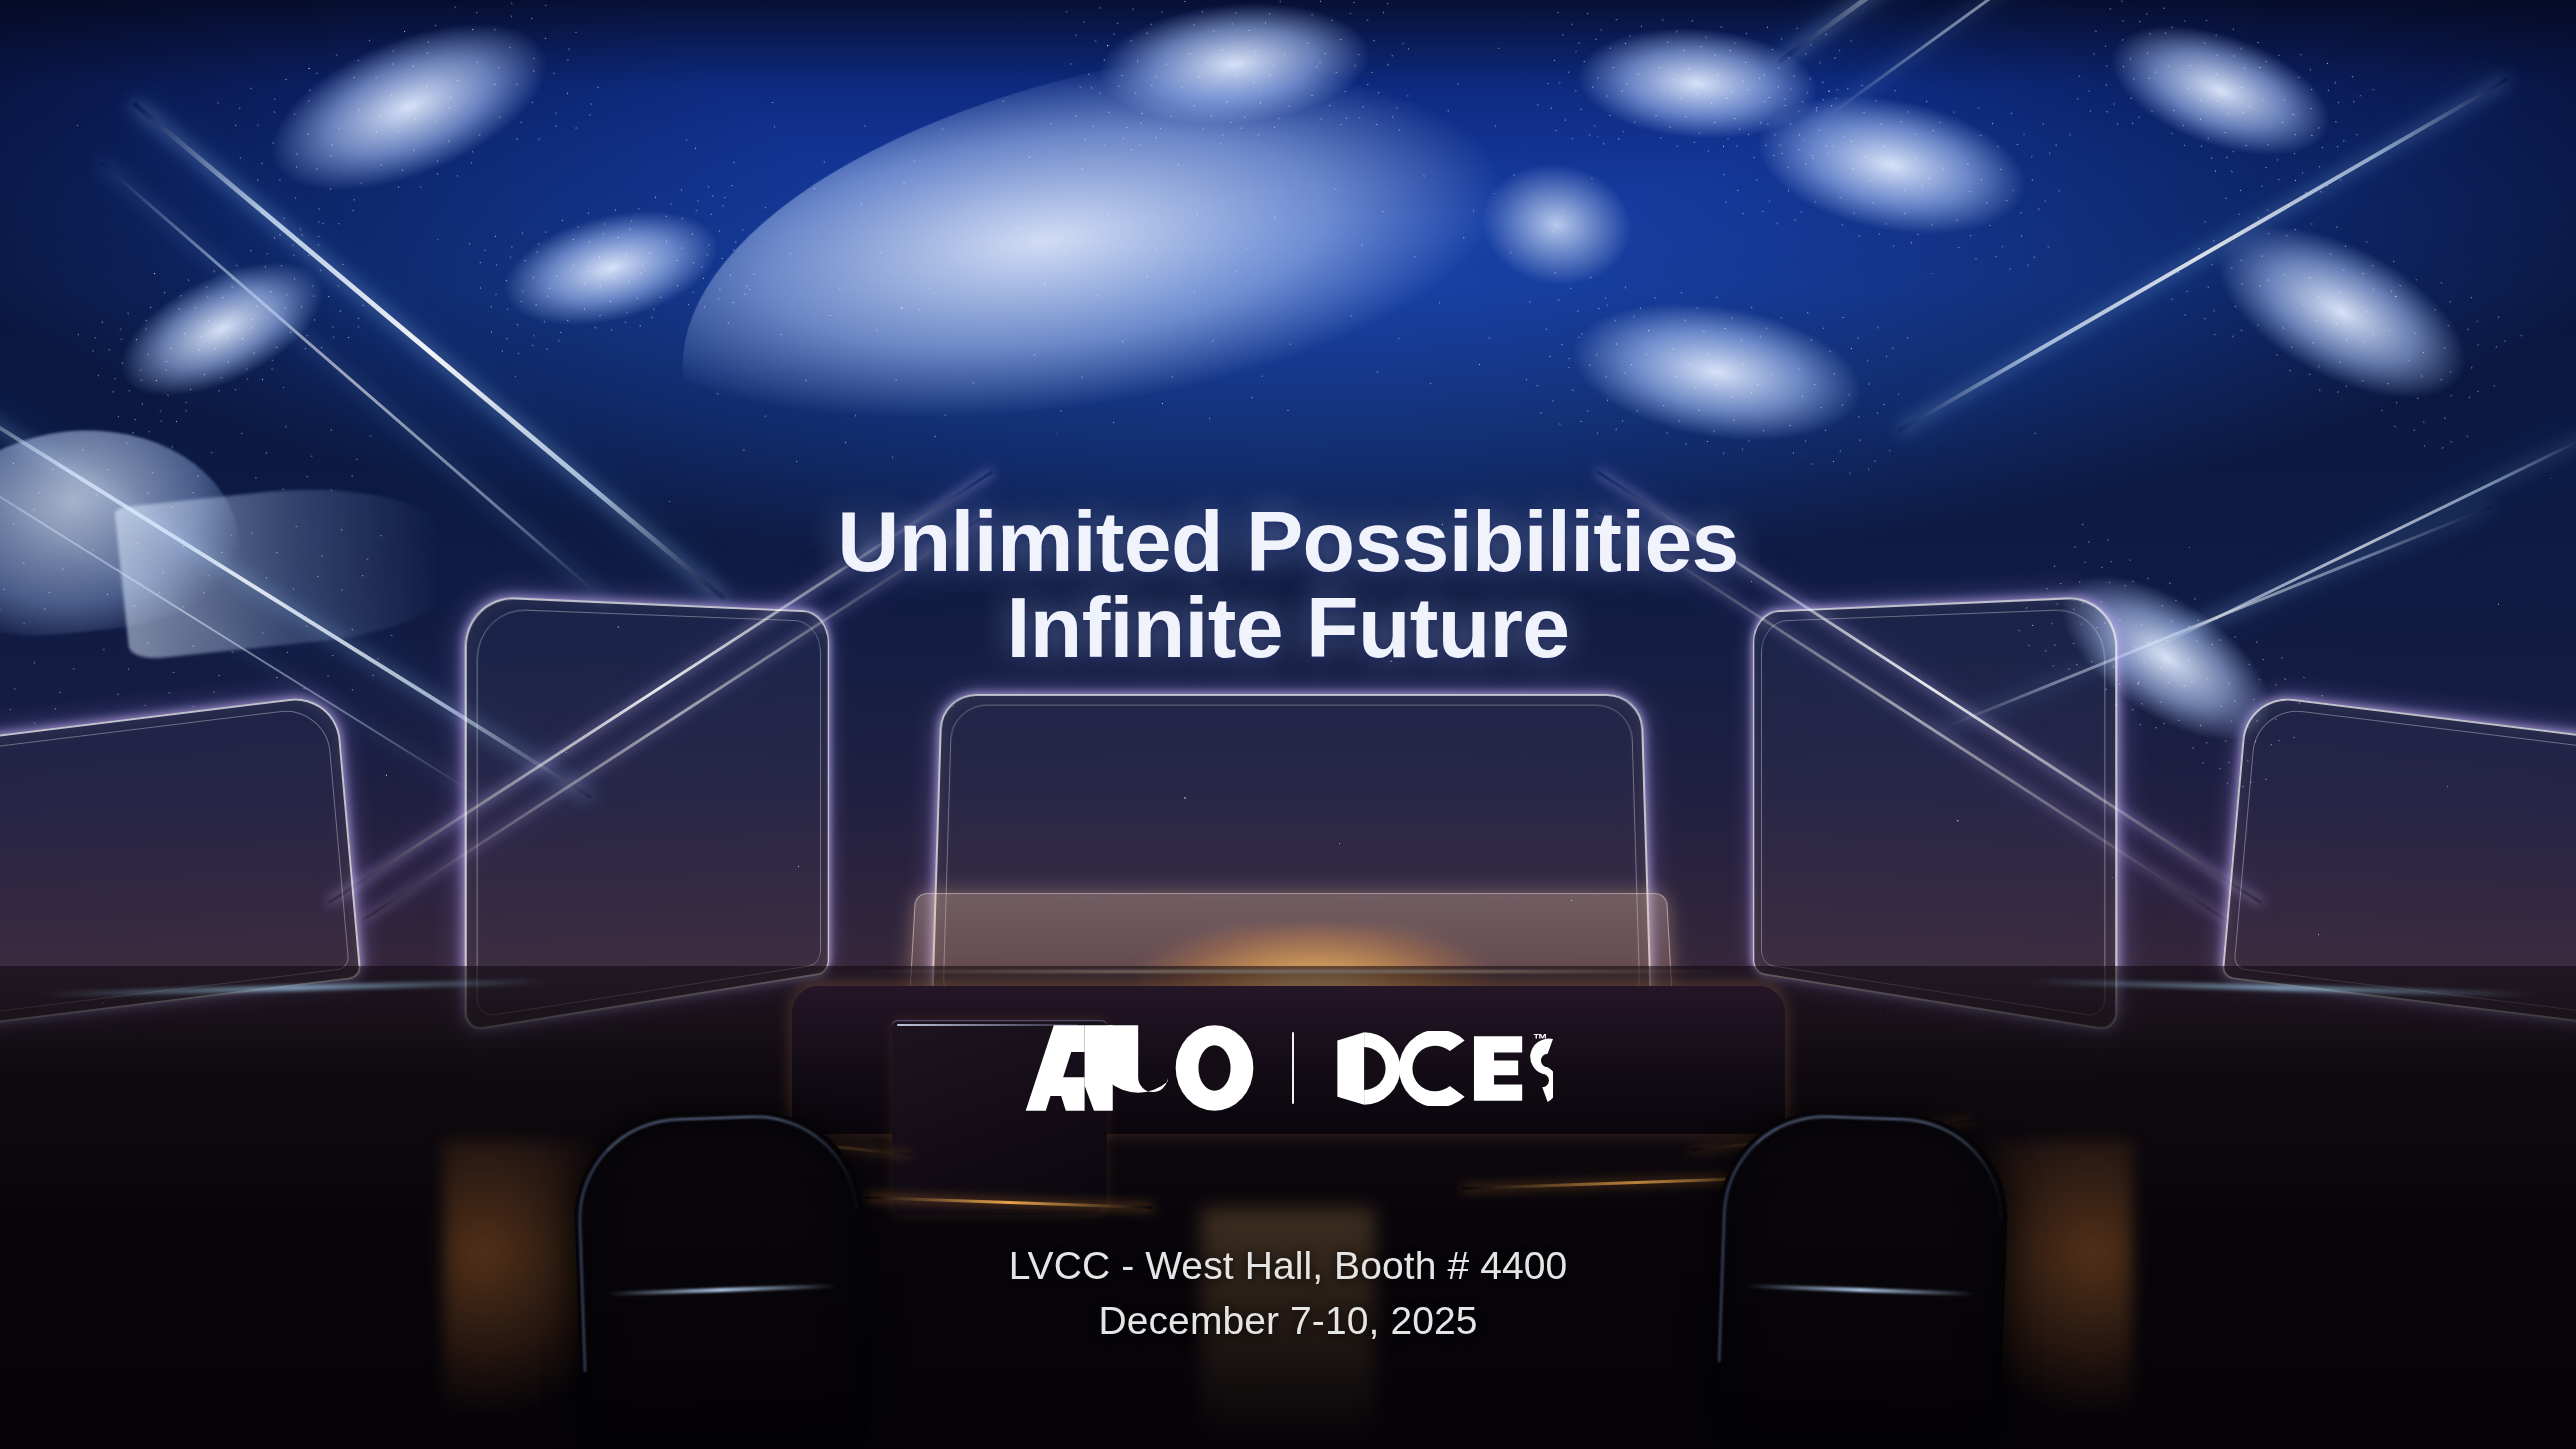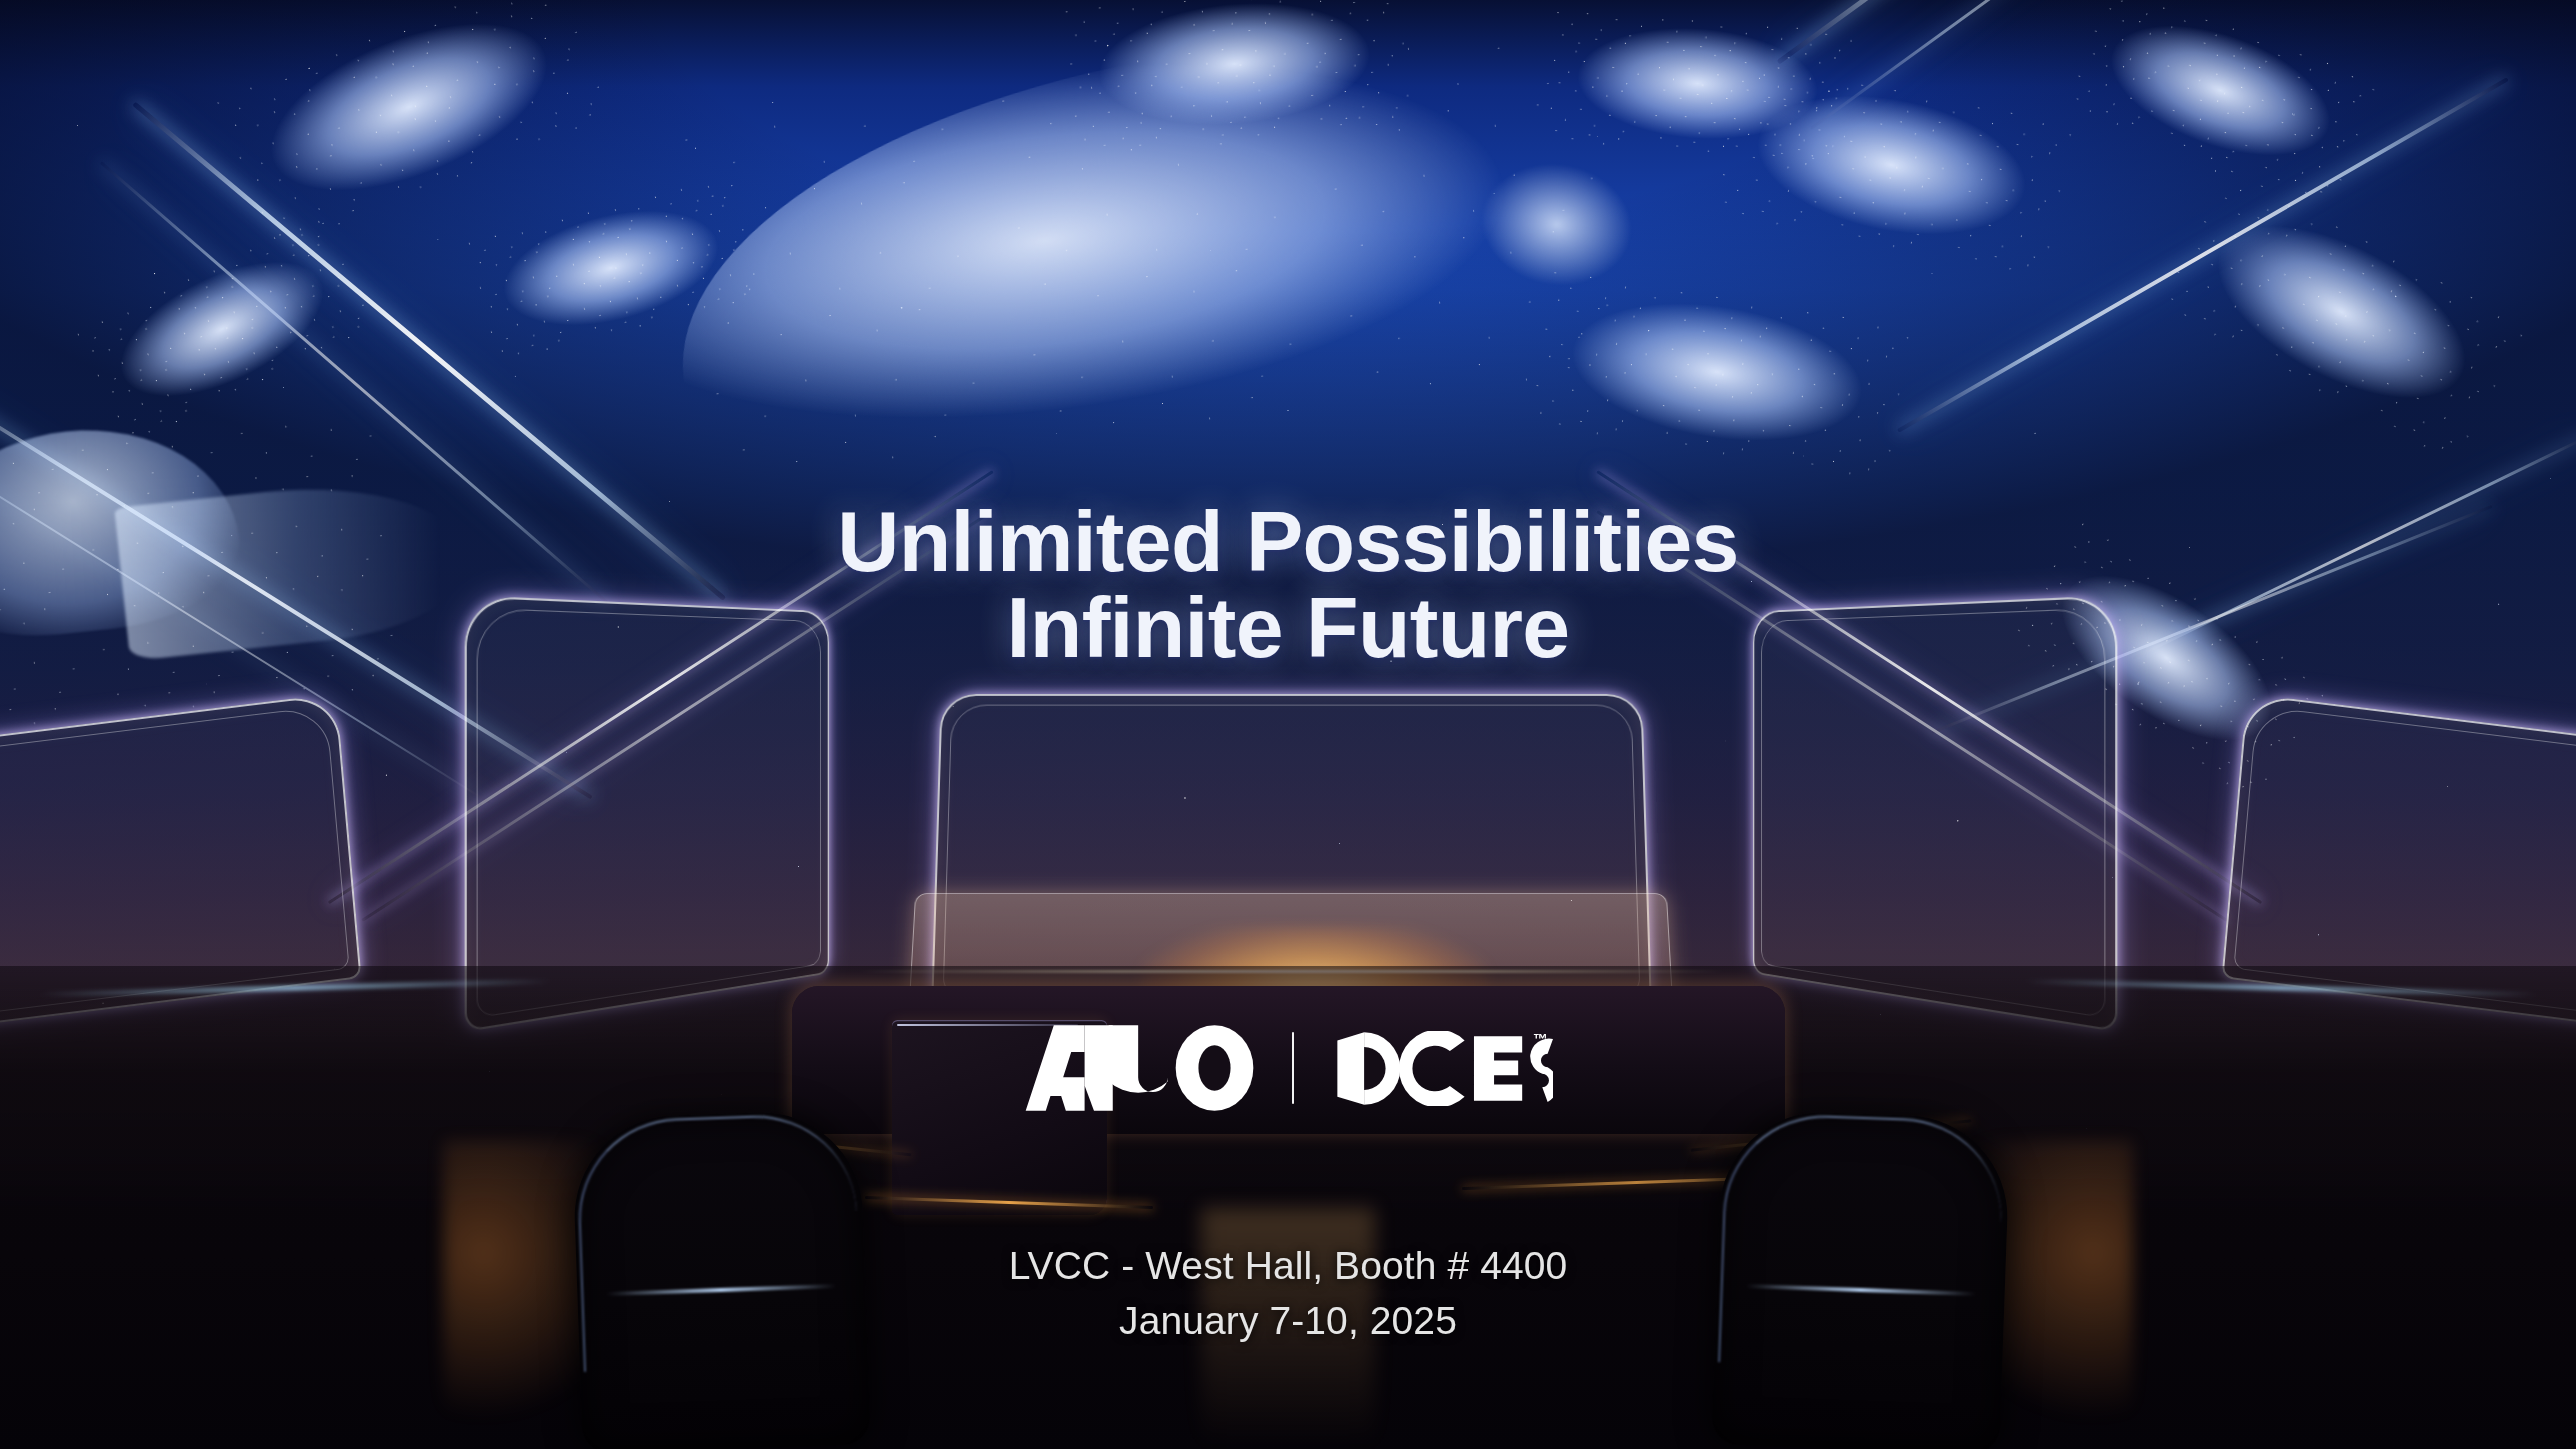--- a/index.html
+++ b/index.html
@@ -567,17 +567,17 @@
                  A10 10 0 0 0 322 54 A30 30 0 0 1 322 106 L314 84
                  A10 10 0 0 0 324 74 A10 10 0 0 0 314 64 A28 28 0 0 1 296 36 Z" fill="#ffffff"></path>
 
         <text x="300" y="20" fill="#ffffff" font-family="Liberation Sans, sans-serif" font-size="22" font-weight="700">™</text>
       </svg>
     </div>
   </div>
 
   <div class="event-info">
     <span class="ln">LVCC - West Hall, Booth # 4400</span>
-    <span class="ln">January 7-10, 2025</span>
+    <span class="ln">December 7-10, 2025</span>
   </div>
 
 </div>
 
 
 </body></html>

